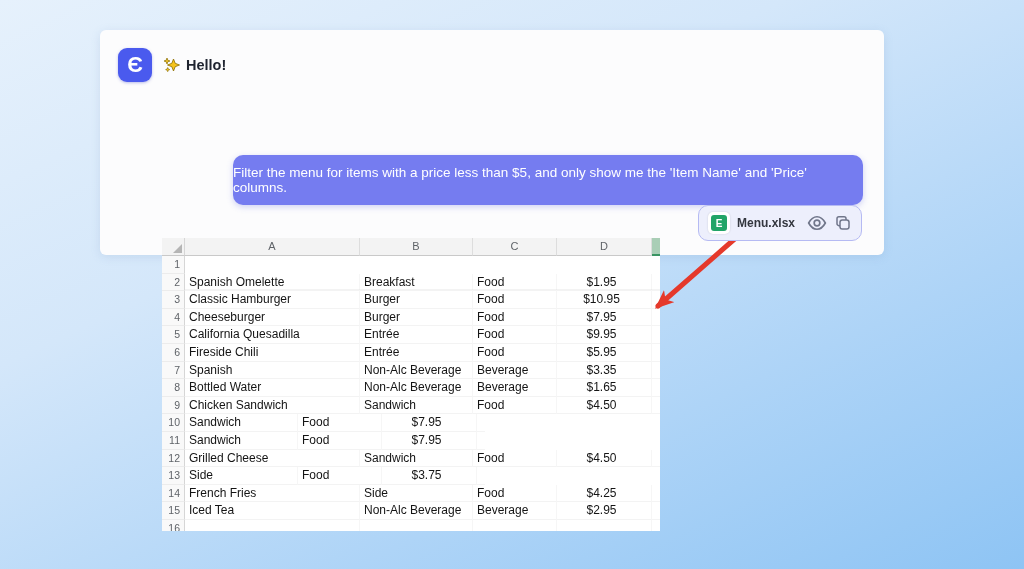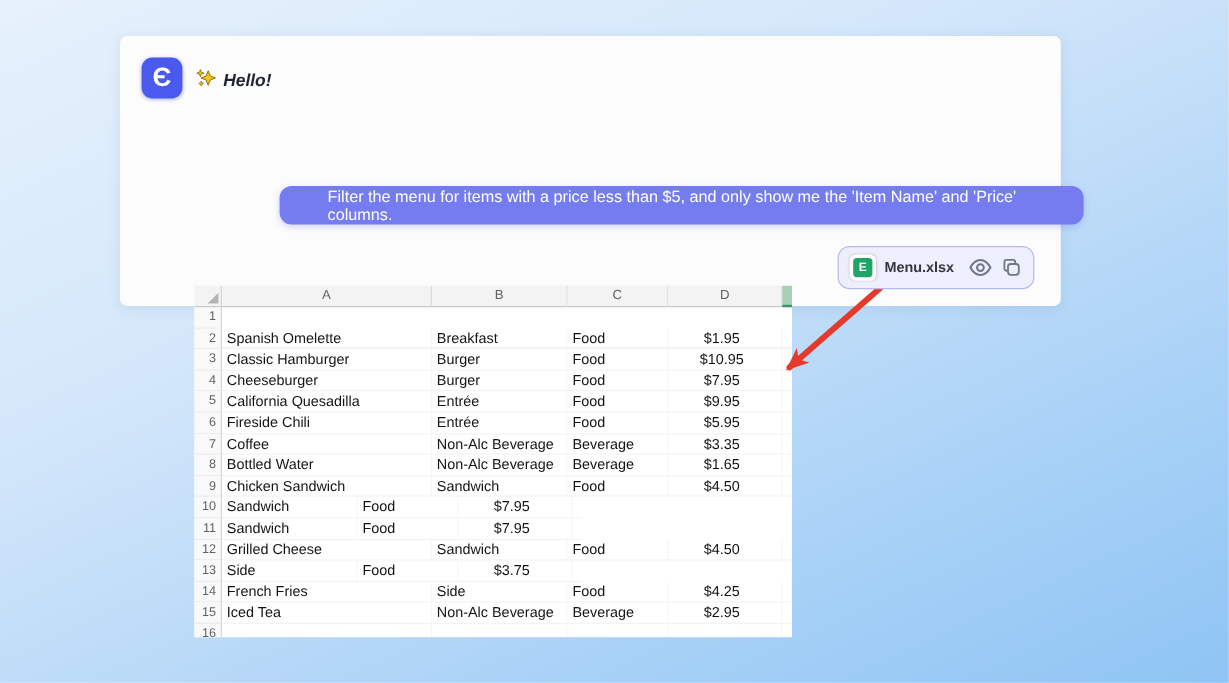--- a/index.html
+++ b/index.html
@@ -12,35 +12,34 @@
   .card{
     position:absolute;left:100px;top:30px;width:784px;height:225px;
     background:#fcfcfd;border-radius:6px;
     box-shadow:0 2px 10px rgba(110,145,190,.18);
   }
   .avatar{
     position:absolute;left:18px;top:18px;width:34px;height:34px;border-radius:9px;
     background:#4a5aee;color:#fff;display:flex;align-items:center;justify-content:center;
     font-size:22px;font-weight:700;box-shadow:0 1px 3px rgba(60,70,200,.35);
   }
-  .hello-row{position:absolute;left:63px;top:27px;display:flex;align-items:center;gap:6px;font-style:italic;}
+  .hello-row{position:absolute;left:63px;top:27px;display:flex;gap:6px;}
   .hello-title{font-size:14.5px;font-weight:700;color:#1f2430;}
   .greeting{
     position:absolute;left:63px;top:48px;width:678px;
     font-size:13.5px;line-height:28px;color:#3c4049;
   }
   .greeting b{color:#25272e;}
   
   .bubble{
-    position:absolute;left:233px;top:155px;width:630px;height:32px;
+    position:absolute;left:233px;top:155px;width:630px;height:50px;
     background:#757cf0;border-radius:10px;color:#ffffff;
     display:flex;align-items:center;justify-content:center;
     font-size:13.5px;box-shadow:0 2px 6px rgba(90,100,220,.28);
     z-index:3;
-    padding-left:40px;
   }
   
   .chip{
     position:absolute;left:698px;top:205px;width:164px;height:36px;box-sizing:border-box;
     background:#edeffc;border:1.5px solid #b5baf3;border-radius:10px;
     display:flex;align-items:center;padding:0 9px;gap:7px;z-index:6;
   }
   .chip-tile{
     width:22px;height:22px;border-radius:5px;background:#ffffff;
     display:flex;align-items:center;justify-content:center;flex:0 0 auto;
@@ -156,21 +155,21 @@
       <div class="srow">
         <div class="rn">6</div>
         <div class="cell c0">Fireside Chili</div>
         <div class="cell c1">Entrée</div>
         <div class="cell c2">Food</div>
         <div class="cell c3 num">$5.95</div>
         <div class="cell ce"></div>
       </div>
       <div class="srow">
         <div class="rn">7</div>
-        <div class="cell c0">Coffee</div>
+        <div class="cell c0">Spanish</div>
         <div class="cell c1">Non-Alc Beverage</div>
         <div class="cell c2">Beverage</div>
         <div class="cell c3 num">$3.35</div>
         <div class="cell ce"></div>
       </div>
       <div class="srow">
         <div class="rn">8</div>
         <div class="cell c0">Bottled Water</div>
         <div class="cell c1">Non-Alc Beverage</div>
         <div class="cell c2">Beverage</div>

